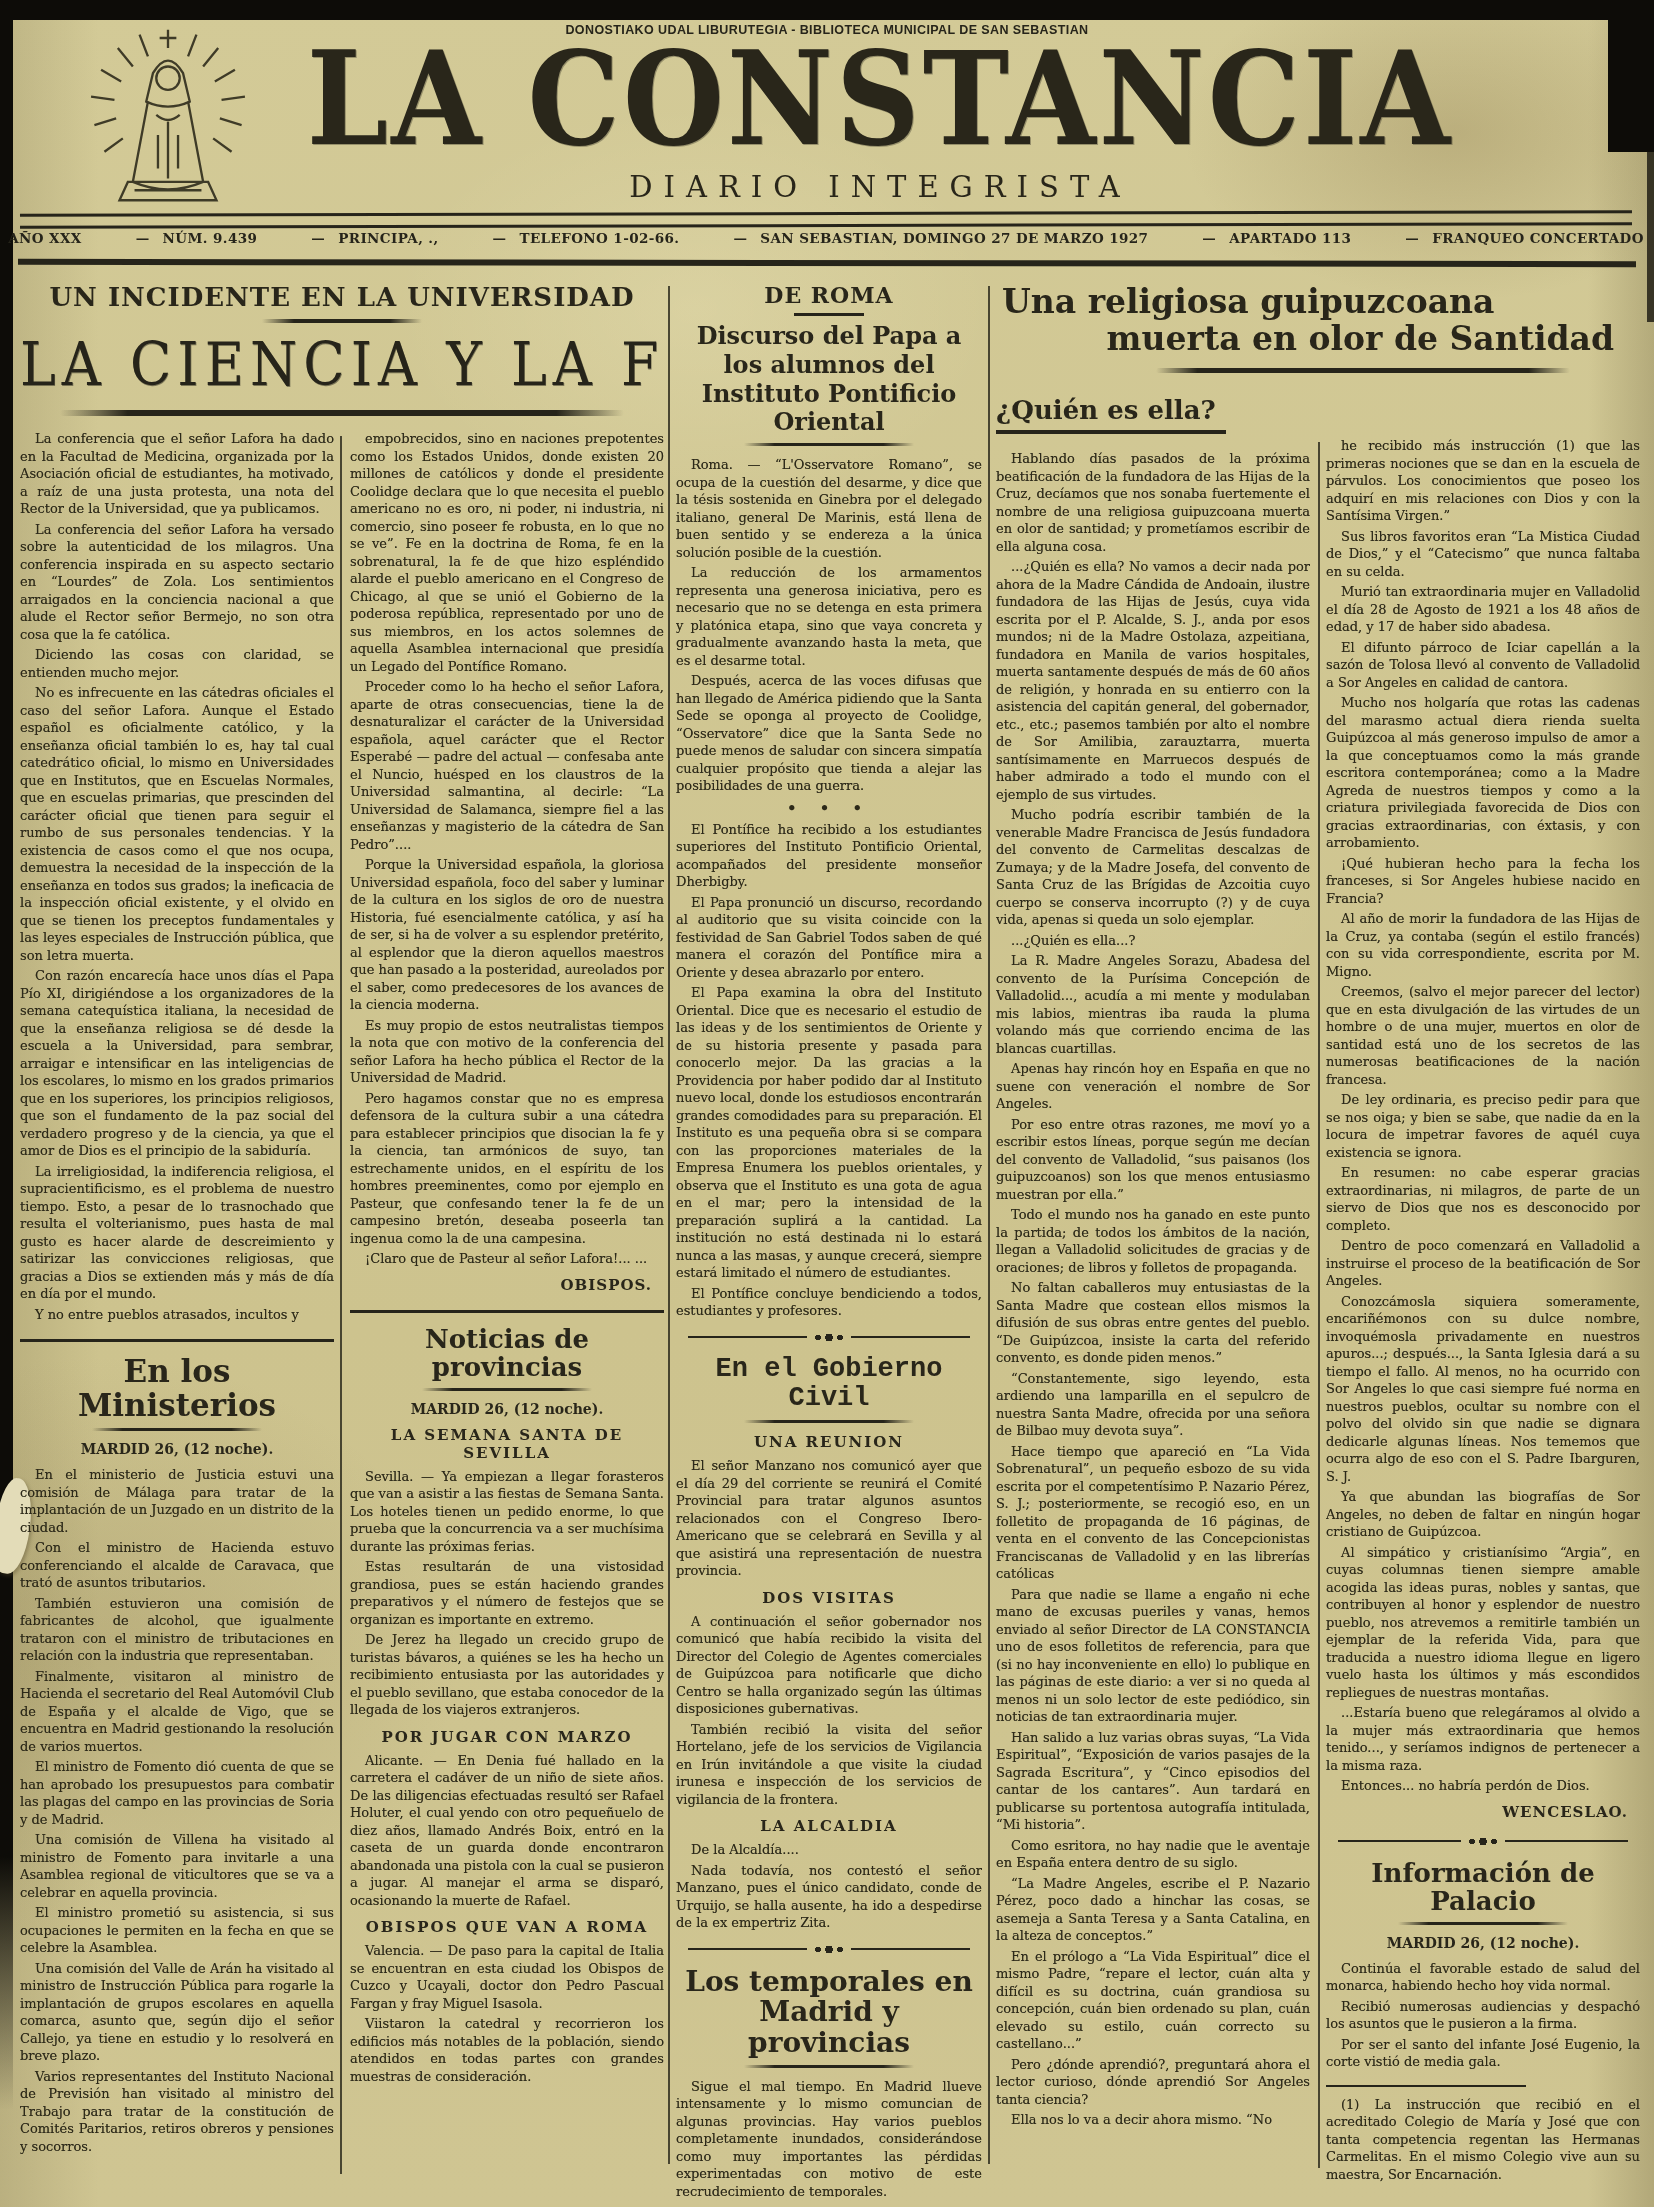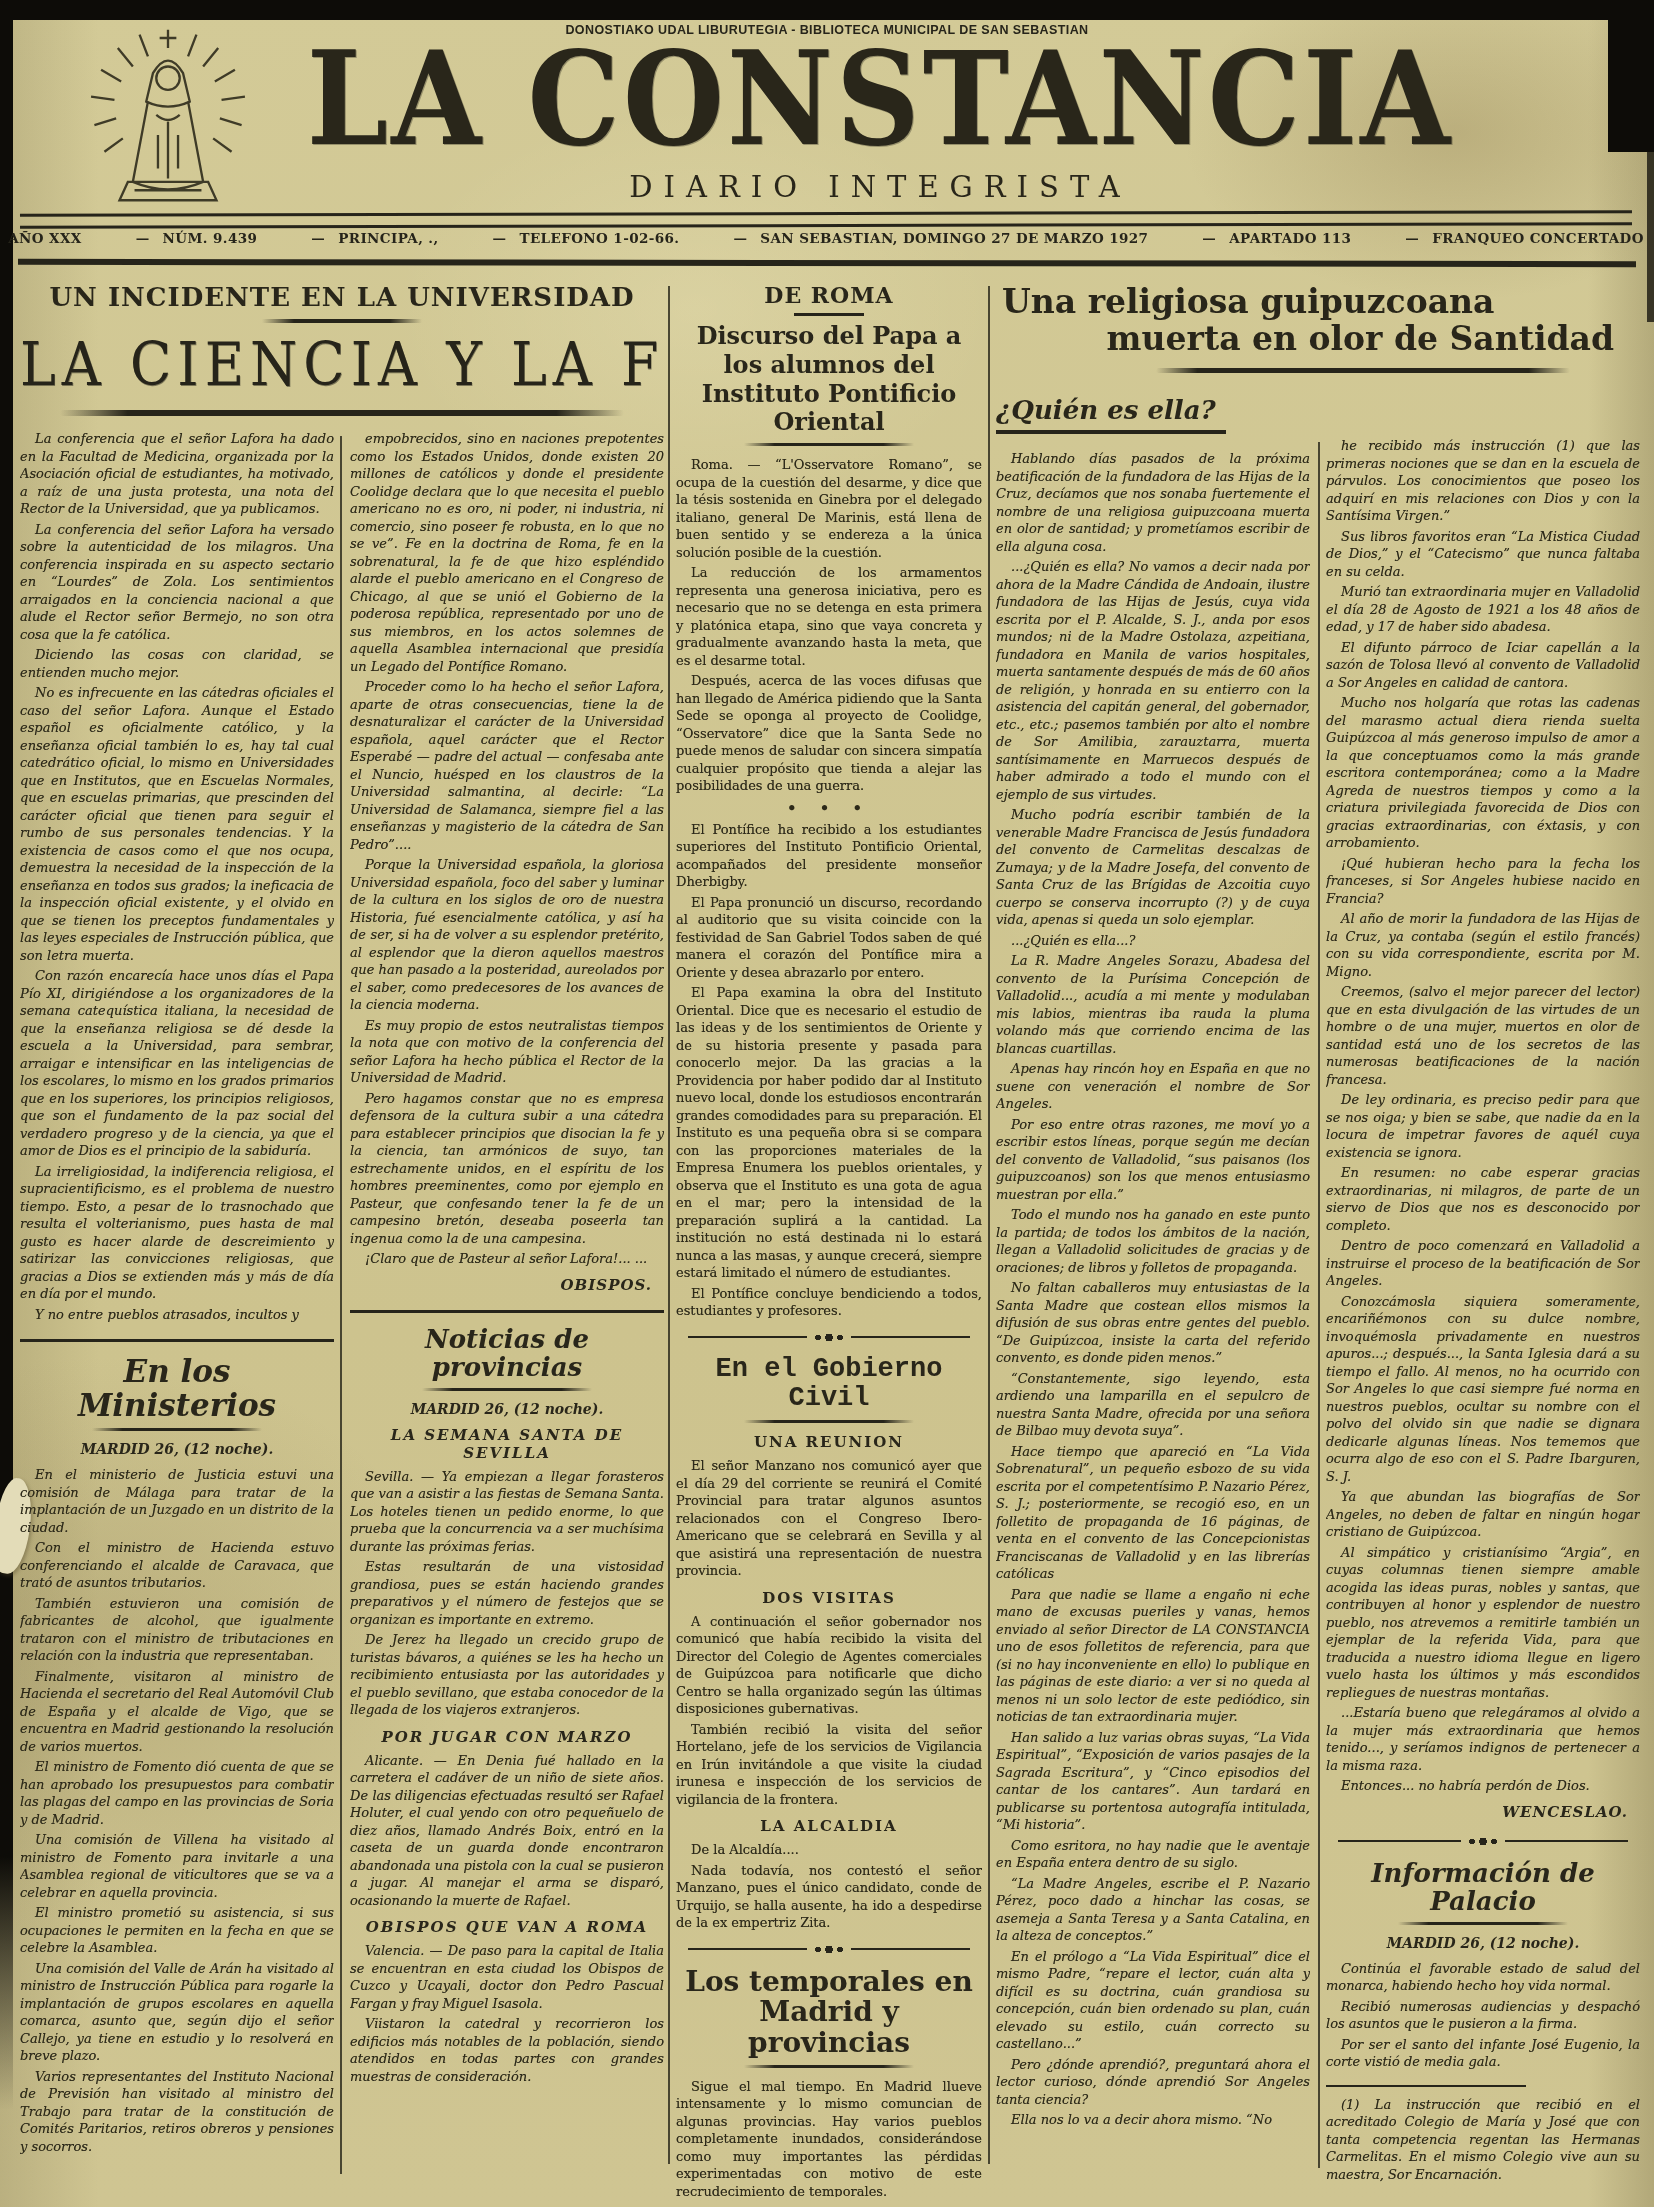--- a/index.html
+++ b/index.html
@@ -44,21 +44,21 @@
   .zone-right{left:996px;width:644px;}
   .kicker{text-align:center;font-weight:700;font-size:26px;letter-spacing:1px;margin:0;color:#29261a;}
   .kicker-rule{width:160px;height:4px;margin:7px auto 6px;
     background:linear-gradient(to right,transparent,#26241a 20%,#26241a 80%,transparent);}
   .main-headline{text-align:center;font-weight:400;font-size:54px;letter-spacing:6px;margin:2px 0 0;
     white-space:nowrap;transform:scaleY(1.12);transform-origin:top;color:#26241a;
     text-shadow:.6px .6px 0 rgba(38,36,26,.5);}
   .headline-rule{height:6px;margin:18px 40px 14px;border-radius:3px;
     background:linear-gradient(to right,transparent,#26241a 12%,#26241a 88%,transparent);}
   .twocol{display:flex;gap:16px;}
-  .ncol{width:314px;overflow:hidden;font-style:italic;}
+  .ncol{width:314px;overflow:hidden;}
   .para{font-size:13px;line-height:17.5px;text-align:justify;text-indent:15px;margin:0 0 3px;
     color:#2c2919;text-shadow:0 0 .4px rgba(45,42,26,.55);}
   .crosshead{text-align:center;font-weight:700;font-size:15px;letter-spacing:2px;margin:9px 0 6px;color:#29261a;}
   .dots{text-align:center;letter-spacing:9px;font-size:15px;font-weight:700;margin:4px 0;}
   .signature{text-align:right;font-weight:700;font-size:15px;letter-spacing:1px;margin:8px 12px 4px 0;color:#29261a;}
   .section{margin-top:16px;}
   .section-rule{height:3px;background:#26241a;margin:0 0 12px;}
   .section-title{text-align:center;font-weight:700;margin:0 0 2px;color:#29261a;line-height:1.1;}
   .t31{font-size:31px;} .t26{font-size:26px;} .t27{font-size:27px;font-family:Liberation Mono, monospace;} .t30{font-size:28px;} .t24{font-size:24px;line-height:1.2;}
   .title-rule{width:170px;height:3px;margin:6px auto 10px;

